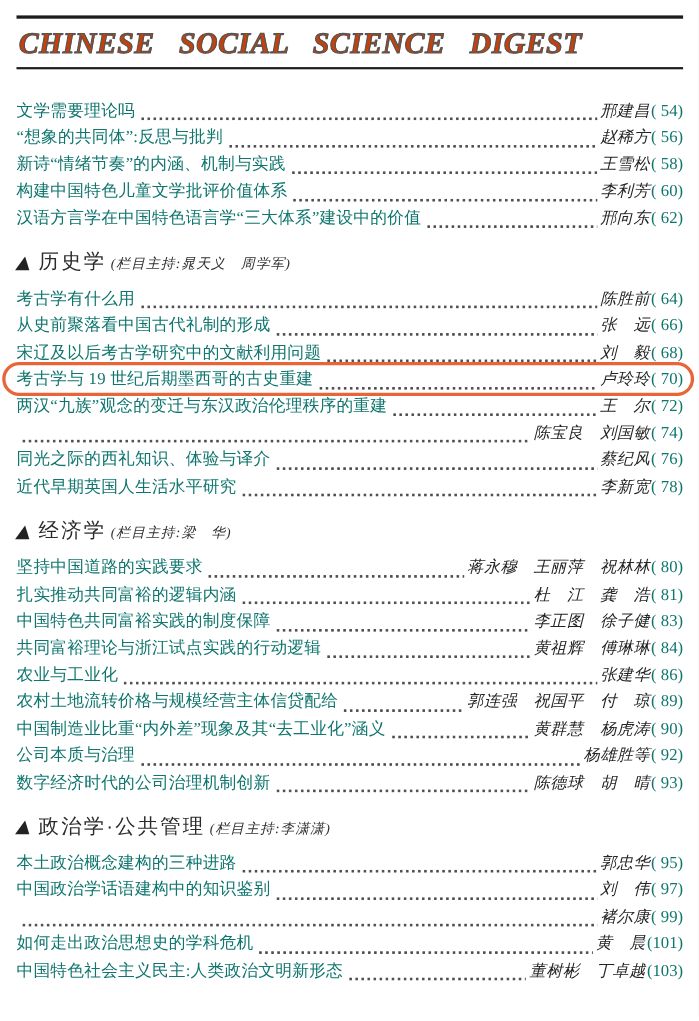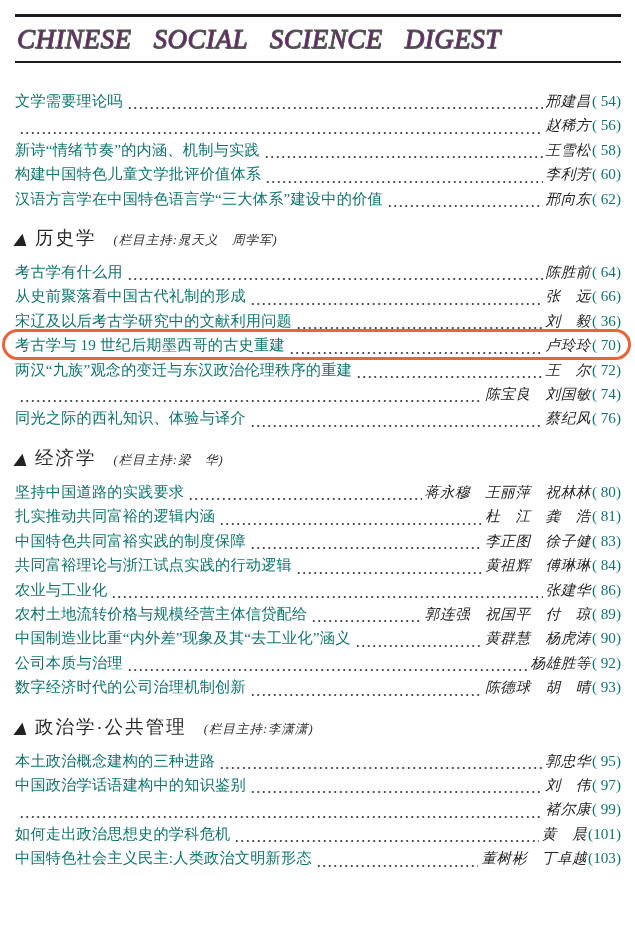--- a/index.html
+++ b/index.html
@@ -10,23 +10,23 @@
     font-family: "Liberation Serif", "DejaVu Serif", serif;
     color: #2b2b2b;
   }
   .page { padding: 14px 14px 10px 15px; }
 
   
   .rule { border: 0; border-top: 3px solid #1c1c1c; height: 0; }
   .rule.thin { border-top-width: 2.5px; }
   .journal-title {
     font-family: "Liberation Serif", "DejaVu Serif", serif;
-    font-style: italic; font-weight: normal;
+    font-style: italic; font-weight: bold;
     font-size: 27px; line-height: 44px;
-    color: #701a75;
+    color: #c2410c;
     -webkit-text-stroke: 1px #555555;
     text-shadow: 0.5px 0.5px 0 #6a6a6a;
     letter-spacing: 0.5px; word-spacing: 0.55em;
     padding-left: 2px;
   }
 
   
   .toc { margin-top: 26px; }
   .section { margin-top: 0; }
   .section-header {
@@ -39,21 +39,21 @@
     transform: skewX(-12deg) scaleY(0.95);
     margin-right: 7px;
     font-family: "DejaVu Sans", sans-serif;
   }
   .section-title {
     font-size: 18.5px; letter-spacing: 2px; color: #2a2a2a;
     font-family: "Liberation Sans", "DejaVu Sans", sans-serif;
     font-weight: 400;
   }
   .section-hosts {
-    font-size: 12.5px; color: #2f2f2f; margin-left: 17px;
+    font-size: 12.5px; color: #2f2f2f; margin-left: 4px;
     font-style: italic; letter-spacing: 1px;
   }
 
   .toc-row {
     position: relative;
     display: flex; align-items: baseline;
     line-height: 23.4px; font-size: 15.2px;
     white-space: nowrap;
   }
   .toc-title { color: #0f766e; letter-spacing: 0.2px; }
@@ -97,20 +97,21 @@
     <div class="section-items">
   <div class="toc-row">
     <span class="toc-title">文学需要理论吗</span>
     <span class="leader"></span>
     <span class="toc-authors">邢建昌</span>
     <span class="toc-page">( 54)</span>
 
   </div>
 
   <div class="toc-row">
+    <span class="toc-title">“想象的共同体”:反思与批判</span>
     <span class="leader"></span>
     <span class="toc-authors">赵稀方</span>
     <span class="toc-page">( 56)</span>
 
   </div>
 
   <div class="toc-row">
     <span class="toc-title">新诗“情绪节奏”的内涵、机制与实践</span>
     <span class="leader"></span>
     <span class="toc-authors">王雪松</span>
@@ -156,21 +157,21 @@
     <span class="leader"></span>
     <span class="toc-authors">张　远</span>
     <span class="toc-page">( 66)</span>
 
   </div>
 
   <div class="toc-row">
     <span class="toc-title">宋辽及以后考古学研究中的文献利用问题</span>
     <span class="leader"></span>
     <span class="toc-authors">刘　毅</span>
-    <span class="toc-page">( 36)</span>
+    <span class="toc-page">( 68)</span>
 
   </div>
 
   <div class="toc-row">
     <span class="toc-title">考古学与 19 世纪后期墨西哥的古史重建</span>
     <span class="leader"></span>
     <span class="toc-authors">卢玲玲</span>
     <span class="toc-page">( 70)</span>
     <span class="highlight-oval"></span>
   </div>
@@ -191,20 +192,27 @@
   </div>
 
   <div class="toc-row">
     <span class="toc-title">同光之际的西礼知识、体验与译介</span>
     <span class="leader"></span>
     <span class="toc-authors">蔡纪风</span>
     <span class="toc-page">( 76)</span>
 
   </div>
 
+  <div class="toc-row">
+    <span class="toc-title">近代早期英国人生活水平研究</span>
+    <span class="leader"></span>
+    <span class="toc-authors">李新宽</span>
+    <span class="toc-page">( 78)</span>
+
+  </div>
 </div>
   </div>
 
   <div class="section">
     <div class="section-header">
       <span class="tri">▲</span>
       <span class="section-title">经济学</span>
       <span class="section-hosts">(栏目主持:梁　华)</span>
     </div>
     <div class="section-items">

